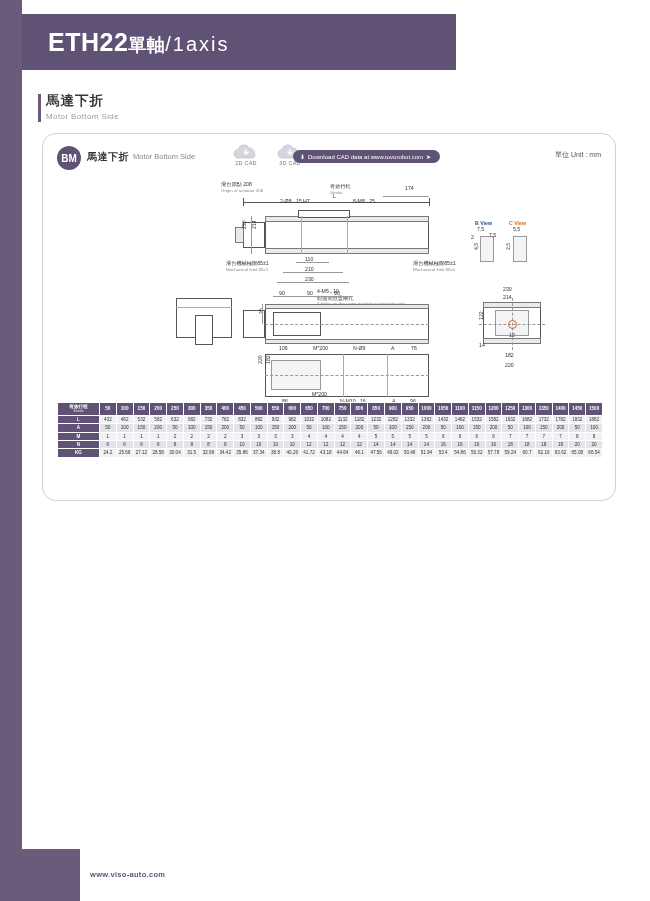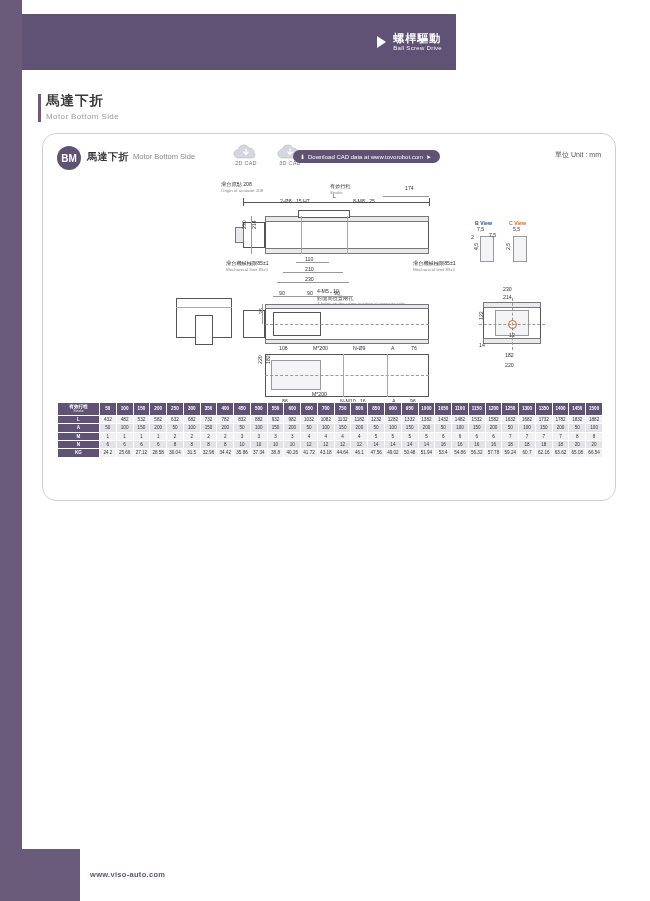--- a/index.html
+++ b/index.html
@@ -153,26 +153,22 @@
     font-size:7.5px; font-weight:bold; color:#5f5274; letter-spacing:.3px;
   }
 </style>
 </head>
 <body>
 
 <div class="left-bar"></div>
 <div class="left-bar-bottom"></div>
 
 <div class="header">
-  <div class="header-right">
-    <div class="tri-icon"></div>
-    <div class="header-right-text">
-      <div class="zh">螺桿驅動</div>
-      <div class="en">Ball Screw Drive</div>
-    </div>
+  <div class="header-title">
+    <span>ETH22</span><span class="sub">單軸</span><span class="axis">/1axis</span>
   </div>
 </div>
 
 <div class="sec-title">
   <div class="bar"></div>
   <div class="zh">馬達下折</div>
   <div class="en">Motor Bottom Side</div>
 </div>
 
 <div class="card">

